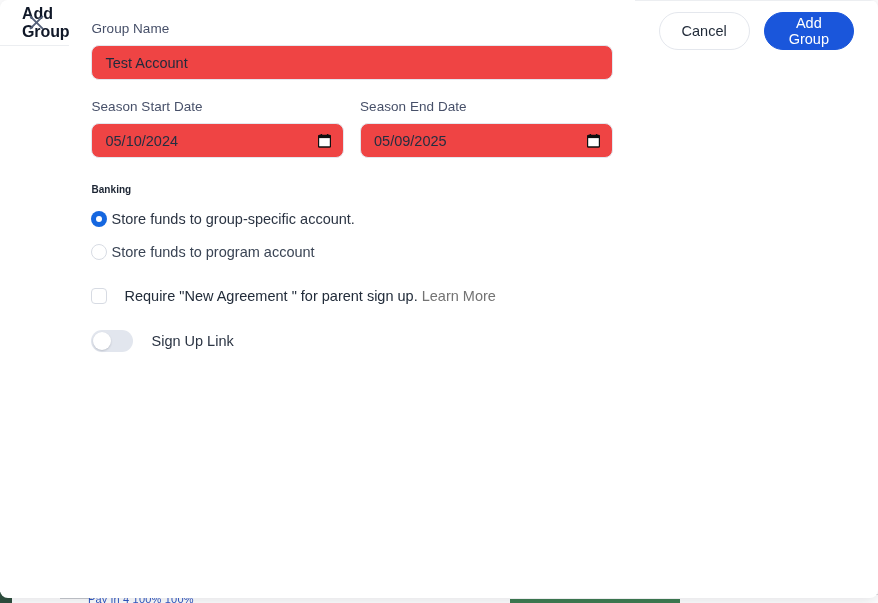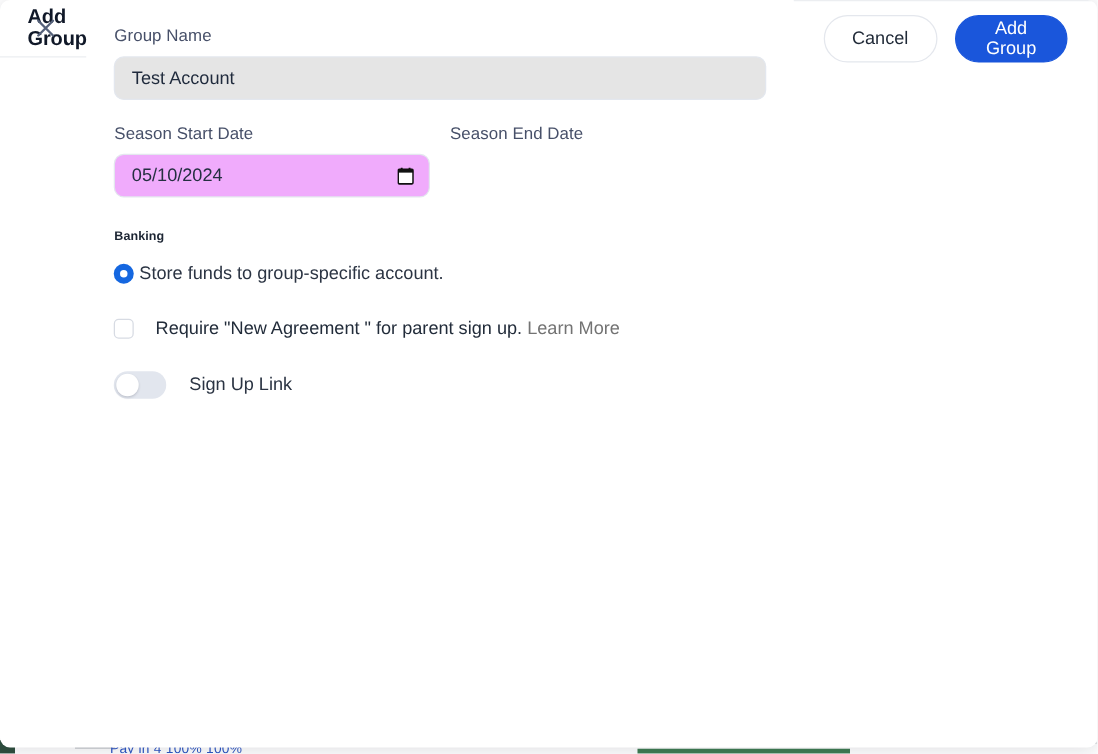--- a/index.html
+++ b/index.html
@@ -125,21 +125,21 @@
     line-height: 18px;
     margin-bottom: 7px;
     letter-spacing: .05px;
   }
 
   .text-input {
     width: 100%;
     height: 35px;
     border: 1px solid #e3e7ee;
     border-radius: 8px;
-    background: #e5e5e5;
+    background: #ef4444;
     font-family: "Liberation Sans", sans-serif;
     font-size: 14.5px;
     color: #1f2a3c;
     padding: 0 13px;
     outline: none;
     display: flex;
     align-items: center;
   }
   .text-input.empty { color: #9aa2b1; }
 
@@ -149,21 +149,21 @@
     margin-top: 18px;
   }
   .col { flex: 1 1 0; min-width: 0; }
 
   .date-input {
     position: relative;
     width: 100%;
     height: 35px;
     border: 1px solid #e3e7ee;
     border-radius: 8px;
-    background: #f0abfc;
+    background: #ef4444;
     display: flex;
     align-items: center;
     padding: 0 13px;
     font-size: 14.5px;
     color: #242f41;
   }
   .cal-icon {
     position: absolute;
     right: 12px;
     top: 50%;
@@ -351,31 +351,44 @@
             <svg class="cal-icon" viewBox="0 0 13 14">
               <rect x="0.5" y="1.5" width="12" height="11.5" rx="1" fill="#ffffff" stroke="#111111" stroke-width="1.4"></rect>
               <rect x="0.5" y="1.5" width="12" height="2.6" fill="#111111"></rect>
               <rect x="2.6" y="0" width="1.5" height="2.6" fill="#111111"></rect>
               <rect x="8.9" y="0" width="1.5" height="2.6" fill="#111111"></rect>
             </svg>
           </div>
         </div>
         <div class="col">
           <div class="field-label">Season End Date</div>
+          <div class="date-input">
+            <span>05/09/2025</span>
+            <svg class="cal-icon" viewBox="0 0 13 14">
+              <rect x="0.5" y="1.5" width="12" height="11.5" rx="1" fill="#ffffff" stroke="#111111" stroke-width="1.4"></rect>
+              <rect x="0.5" y="1.5" width="12" height="2.6" fill="#111111"></rect>
+              <rect x="2.6" y="0" width="1.5" height="2.6" fill="#111111"></rect>
+              <rect x="8.9" y="0" width="1.5" height="2.6" fill="#111111"></rect>
+            </svg>
+          </div>
         </div>
       </div>
 
 
       <div class="banking-head">Banking</div>
 
       <div class="radio-row">
         <span class="radio checked"></span>
         <span class="radio-label">Store funds to group-specific account.</span>
       </div>
 
+      <div class="radio-row second">
+        <span class="radio"></span>
+        <span class="radio-label">Store funds to program account</span>
+      </div>
 
       <div class="check-row">
         <span class="checkbox"></span>
         <span class="check-text"><span>Require "New Agreement " for parent sign up.</span> <a class="learn-link">Learn More</a></span>
       </div>
 
       <div class="toggle-row">
         <span class="toggle">
           <span class="knob"></span>
         </span>

